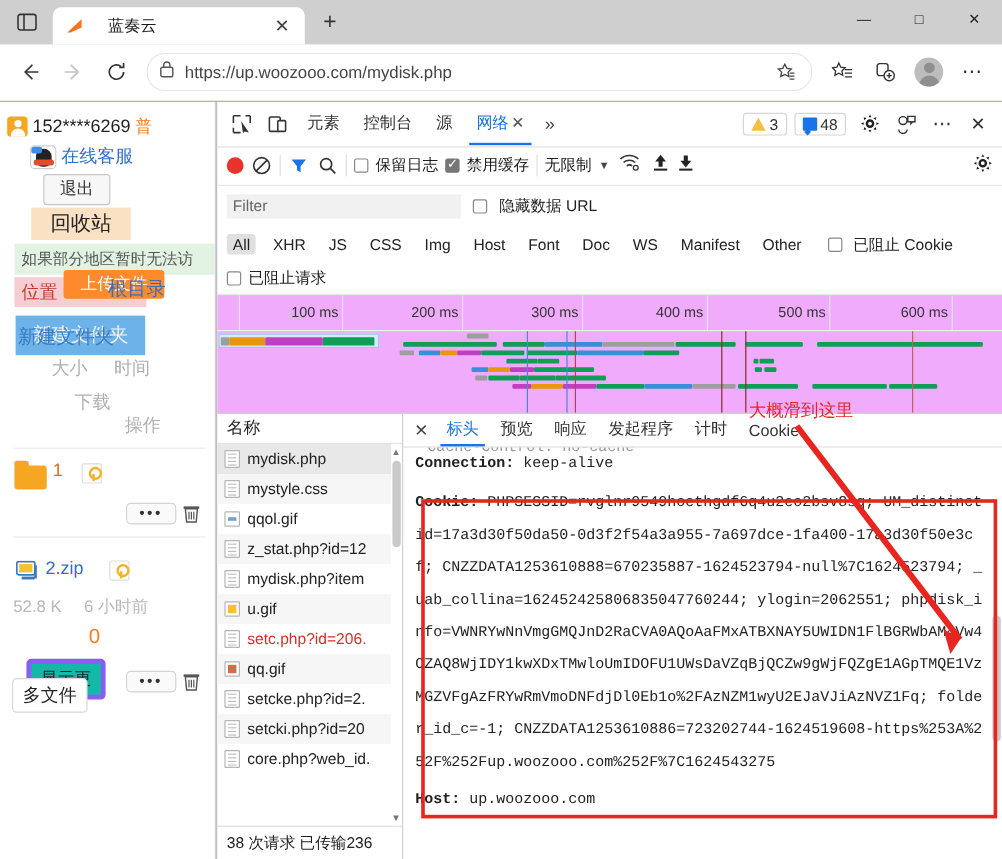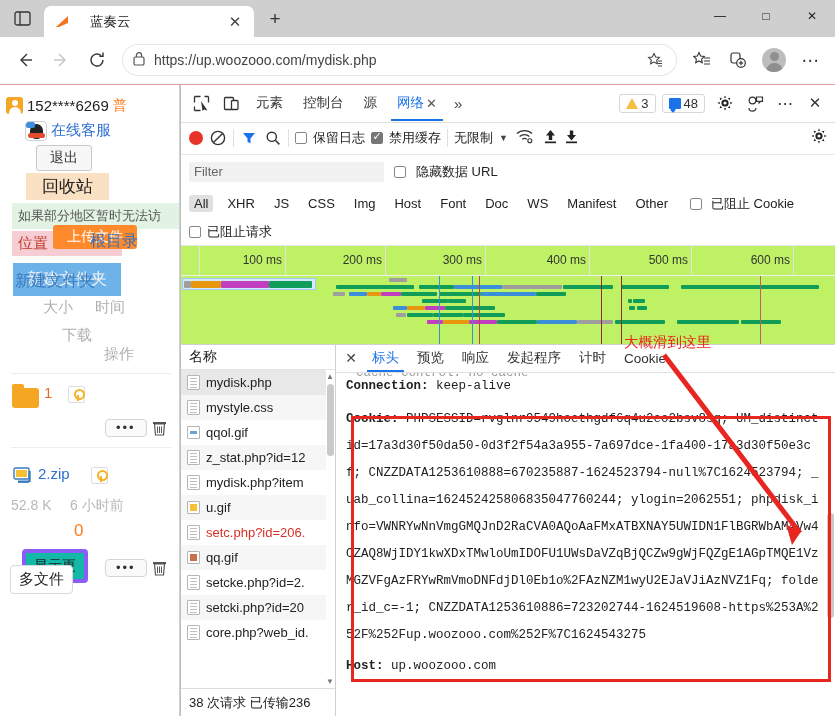--- a/index.html
+++ b/index.html
@@ -124,21 +124,21 @@
   .dt-vline { width:1px; height:18px; background:#e0e0e0; }
 
   .dt-filter { height:34px; display:flex; align-items:center; gap:10px; padding:0 8px; }
   .filter-box { width:195px; height:20px; background:#f1f1f1; border:none; font-size:13px; color:#666; padding:0 5px; display:flex; align-items:center; }
   .dt-types { height:30px; display:flex; align-items:center; gap:9px; padding:0 8px; font-size:13px; color:#222; }
   .type-pill { padding:1px 5px; border-radius:3px; }
   .type-pill.active { background:#e0e0e0; }
   .dt-blocked { height:26px; display:flex; align-items:center; gap:6px; padding:0 8px; font-size:13px; color:#222; }
 
   
-  .dt-timeline { height:100px; border-top:1px solid #e6e6e6; border-bottom:1px solid #d0d0d0; position:relative; overflow:hidden; background:#bef264; }
+  .dt-timeline { height:100px; border-top:1px solid #e6e6e6; border-bottom:1px solid #d0d0d0; position:relative; overflow:hidden; background:#f0abfc; }
   .tl-ruler { height:30px; position:relative; border-bottom:1px solid #eee; }
   .tl-tick { position:absolute; top:0; bottom:0; border-left:1px solid #e2e2e2; }
   .tl-tick span { position:absolute; right:4px; top:7px; font-size:12px; color:#333; white-space:nowrap; }
   .tl-bars { position:absolute; top:30px; left:0; right:0; bottom:0; }
   .bar { position:absolute; height:4px; border-radius:1px; }
   .vline { position:absolute; top:0; bottom:0; width:1px; }
 
   
   .dt-body { flex:1 1 auto; display:flex; min-height:0; }
   .req-list { width:155px; flex:0 0 155px; border-right:1px solid #d0d0d0; display:flex; flex-direction:column; min-height:0; }

